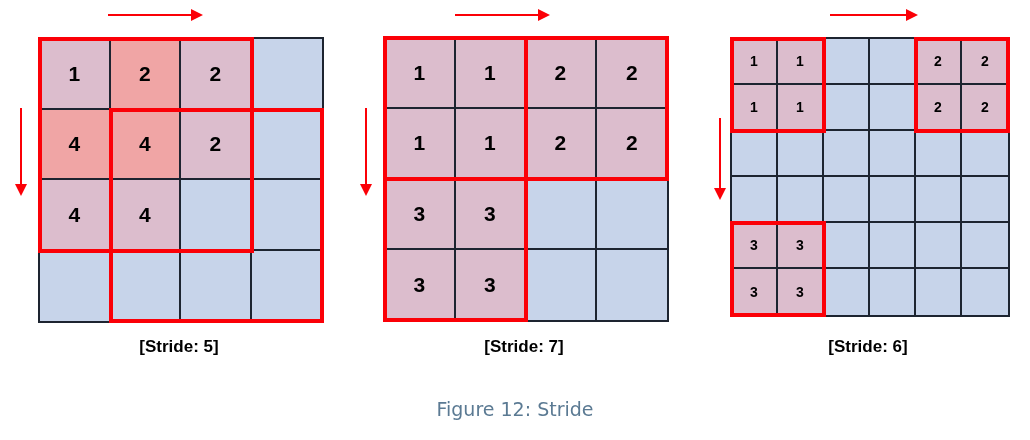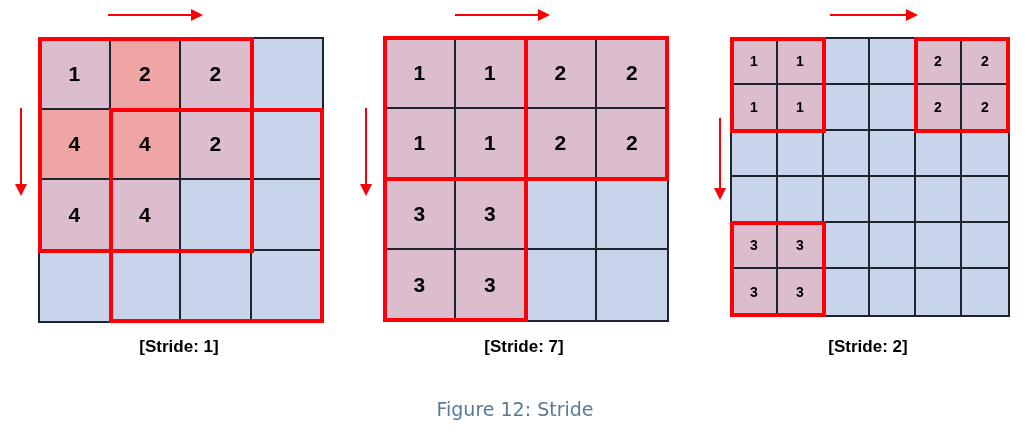--- a/index.html
+++ b/index.html
@@ -149,21 +149,21 @@
         <div class="cell fill-1" style="left: 70.5px; top: 141px; width: 70.5px; height: 70.5px; font-size: 21px;">4</div>
         <div class="cell" style="left: 141px; top: 141px; width: 70.5px; height: 70.5px; font-size: 21px;"></div>
         <div class="cell last-col" style="left: 211.5px; top: 141px; width: 70.5px; height: 70.5px; font-size: 21px;"></div>
         <div class="cell last-row" style="left: 0px; top: 211.5px; width: 70.5px; height: 70.5px; font-size: 21px;"></div>
         <div class="cell last-row" style="left: 70.5px; top: 211.5px; width: 70.5px; height: 70.5px; font-size: 21px;"></div>
         <div class="cell last-row" style="left: 141px; top: 211.5px; width: 70.5px; height: 70.5px; font-size: 21px;"></div>
         <div class="cell last-col last-row" style="left: 211.5px; top: 211.5px; width: 70.5px; height: 70.5px; font-size: 21px;"></div>
       </div>
       <div class="redbox" style="left: 38px; top: 37px; width: 215.5px; height: 215.5px;"></div>
       <div class="redbox" style="left: 108.5px; top: 107.5px; width: 215.5px; height: 215.5px;"></div>
-      <div class="panel-label" style="left: 38px; top: 337px; width: 282px;">[Stride: 1]</div>
+      <div class="panel-label" style="left: 38px; top: 337px; width: 282px;">[Stride: 5]</div>
     </div>
     <div class="panel" style="left: 0px; top: 0px;">
       <div class="arrow-h" style="left: 455px; top: 9px; width: 95px;">
         <div class="shaft" style="width: 84px;"></div>
         <div class="head" style="left: 83px;"></div>
       </div>
       <div class="arrow-v" style="left: 360px; top: 108px; height: 88px;">
         <div class="shaft" style="height: 77px;"></div>
         <div class="head" style="top: 76px;"></div>
       </div>
@@ -233,17 +233,17 @@
         <div class="cell fill-1 last-row" style="left: 0px; top: 230px; width: 46px; height: 46px; font-size: 14px;">3</div>
         <div class="cell fill-1 last-row" style="left: 46px; top: 230px; width: 46px; height: 46px; font-size: 14px;">3</div>
         <div class="cell last-row" style="left: 92px; top: 230px; width: 46px; height: 46px; font-size: 14px;"></div>
         <div class="cell last-row" style="left: 138px; top: 230px; width: 46px; height: 46px; font-size: 14px;"></div>
         <div class="cell last-row" style="left: 184px; top: 230px; width: 46px; height: 46px; font-size: 14px;"></div>
         <div class="cell last-col last-row" style="left: 230px; top: 230px; width: 46px; height: 46px; font-size: 14px;"></div>
       </div>
       <div class="redbox" style="left: 730px; top: 37px; width: 96px; height: 96px;"></div>
       <div class="redbox" style="left: 914px; top: 37px; width: 96px; height: 96px;"></div>
       <div class="redbox" style="left: 730px; top: 221px; width: 96px; height: 96px;"></div>
-      <div class="panel-label" style="left: 730px; top: 337px; width: 276px;">[Stride: 2]</div>
+      <div class="panel-label" style="left: 730px; top: 337px; width: 276px;">[Stride: 6]</div>
     </div>
   </div>
 
 <div id="figure-caption">Figure 12: Stride</div>
 
 </body></html>

